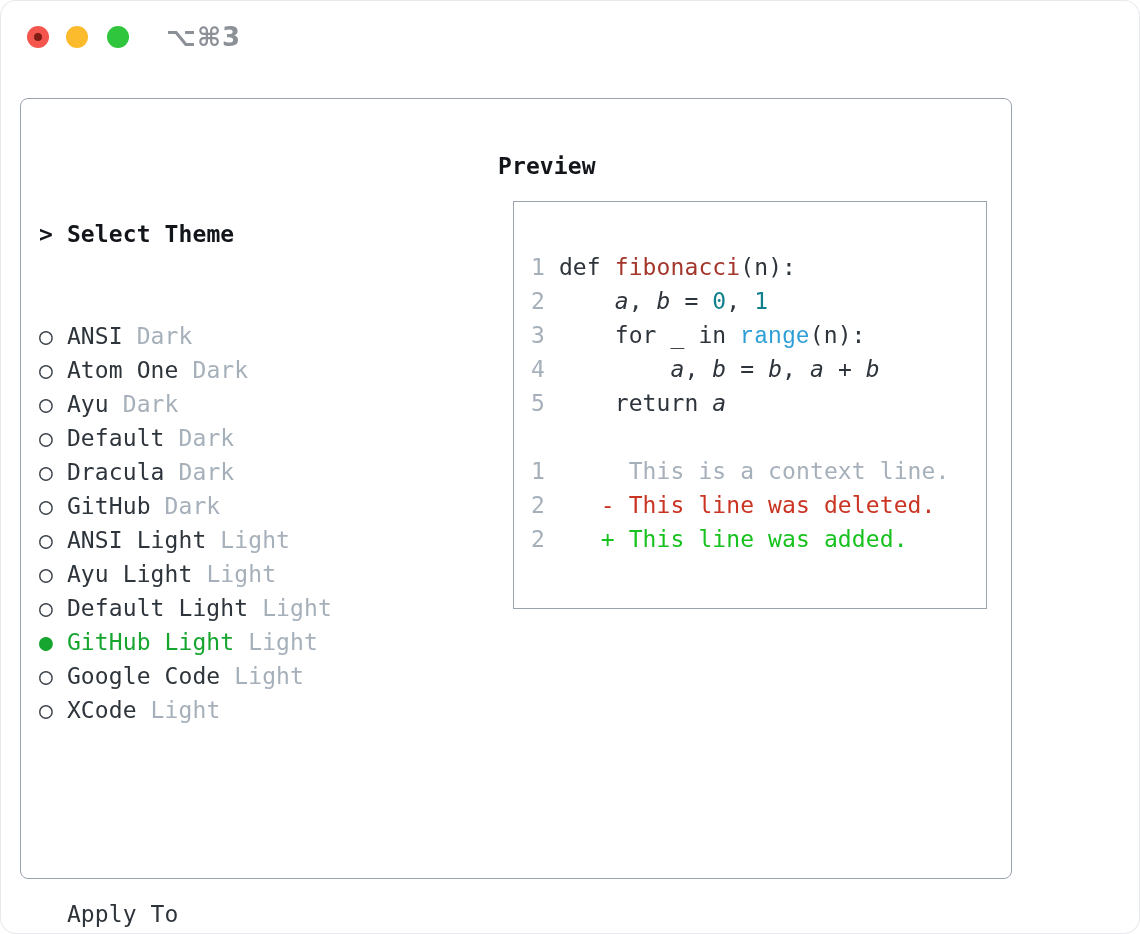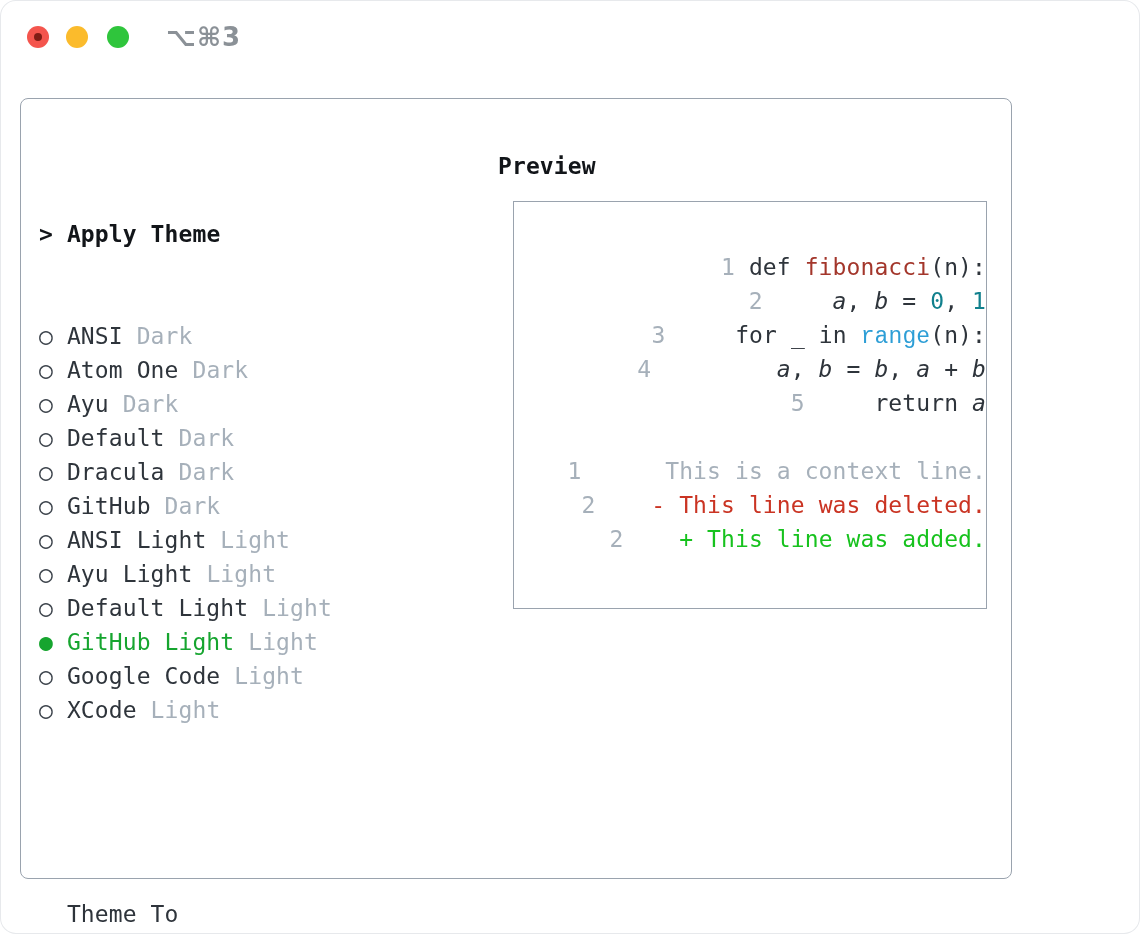--- a/index.html
+++ b/index.html
@@ -66,21 +66,21 @@
   }
   .preview-box{
     position:absolute;left:492px;top:102px;width:474px;height:408px;
     border:1.5px solid var(--border);background:#fff;
     box-sizing:border-box;padding:48px 0 0 17px;overflow:hidden;
   }
   .code{
     font-size:23px;line-height:34px;letter-spacing:.1px;
     white-space:pre;color:var(--ink);
   }
-  .code .row{height:34px;text-align:right;}
+  .code .row{height:34px;}
   .ln{color:var(--muted);}
   .tok-pl{color:var(--ink);}
   .tok-kw{color:var(--ink);}
   .tok-fn{color:var(--fnred);}
   .tok-nm{color:var(--numteal);}
   .tok-bi{color:var(--biblue);font-family:Liberation Mono, monospace;}
   .tok-vr{color:var(--ink);font-style:italic;}
   .tok-ctx{color:var(--muted);}
   .tok-del{color:var(--del);}
   .tok-add{color:var(--add);}
@@ -93,24 +93,24 @@
   <div class="titlebar">
     <div class="light close"></div>
     <div class="light min"></div>
     <div class="light zoom"></div>
     <div class="win-title">⌥⌘3</div>
   </div>
 
   <div class="panel">
 
     <div class="col-left">
-      <div class="row hdr"><span class="marker caret">&gt;</span><span> </span><span>Apply Theme</span></div>
+      <div class="row hdr"><span class="marker caret">&gt;</span><span> </span><span>Select Theme</span></div>
       <div id="theme-rows"><div class="row"><span class="marker">○</span><span class="tname"> ANSI </span><span class="variant">Dark</span></div><div class="row"><span class="marker">○</span><span class="tname"> Atom One </span><span class="variant">Dark</span></div><div class="row"><span class="marker">○</span><span class="tname"> Ayu </span><span class="variant">Dark</span></div><div class="row"><span class="marker">○</span><span class="tname"> Default </span><span class="variant">Dark</span></div><div class="row"><span class="marker">○</span><span class="tname"> Dracula </span><span class="variant">Dark</span></div><div class="row"><span class="marker">○</span><span class="tname"> GitHub </span><span class="variant">Dark</span></div><div class="row"><span class="marker">○</span><span class="tname"> ANSI Light </span><span class="variant">Light</span></div><div class="row"><span class="marker">○</span><span class="tname"> Ayu Light </span><span class="variant">Light</span></div><div class="row"><span class="marker">○</span><span class="tname"> Default Light </span><span class="variant">Light</span></div><div class="row"><span class="marker sel">●</span><span class="tname sel"> GitHub Light </span><span class="variant">Light</span></div><div class="row"><span class="marker">○</span><span class="tname"> Google Code </span><span class="variant">Light</span></div><div class="row"><span class="marker">○</span><span class="tname"> XCode </span><span class="variant">Light</span></div></div>
       <div class="row"> </div>
-      <div class="row"><span>  </span><span>Theme To</span></div>
+      <div class="row"><span>  </span><span>Apply To</span></div>
       
       
       
       
     </div>
 
     <div class="preview-title">Preview</div>
 
     <div class="preview-box">
       <div class="code" id="code-lines"><div class="row"><span class="ln">1 </span><span class="tok-kw">def </span><span class="tok-fn">fibonacci</span><span class="tok-pl">(n):</span></div><div class="row"><span class="ln">2 </span><span class="tok-pl">    </span><span class="tok-vr">a</span><span class="tok-pl">, </span><span class="tok-vr">b</span><span class="tok-pl"> = </span><span class="tok-nm">0</span><span class="tok-pl">, </span><span class="tok-nm">1</span></div><div class="row"><span class="ln">3 </span><span class="tok-pl">    </span><span class="tok-kw">for</span><span class="tok-pl"> _ </span><span class="tok-kw">in</span><span class="tok-pl"> </span><span class="tok-bi">range</span><span class="tok-pl">(n):</span></div><div class="row"><span class="ln">4 </span><span class="tok-pl">        </span><span class="tok-vr">a</span><span class="tok-pl">, </span><span class="tok-vr">b</span><span class="tok-pl"> = </span><span class="tok-vr">b</span><span class="tok-pl">, </span><span class="tok-vr">a</span><span class="tok-pl"> + </span><span class="tok-vr">b</span></div><div class="row"><span class="ln">5 </span><span class="tok-pl">    </span><span class="tok-kw">return </span><span class="tok-vr">a</span></div><div class="row"><span class="ln"> </span></div><div class="row"><span class="ln">1 </span><span class="tok-ctx">     This is a context line.</span></div><div class="row"><span class="ln">2 </span><span class="tok-del">   - This line was deleted.</span></div><div class="row"><span class="ln">2 </span><span class="tok-add">   + This line was added.</span></div></div>

